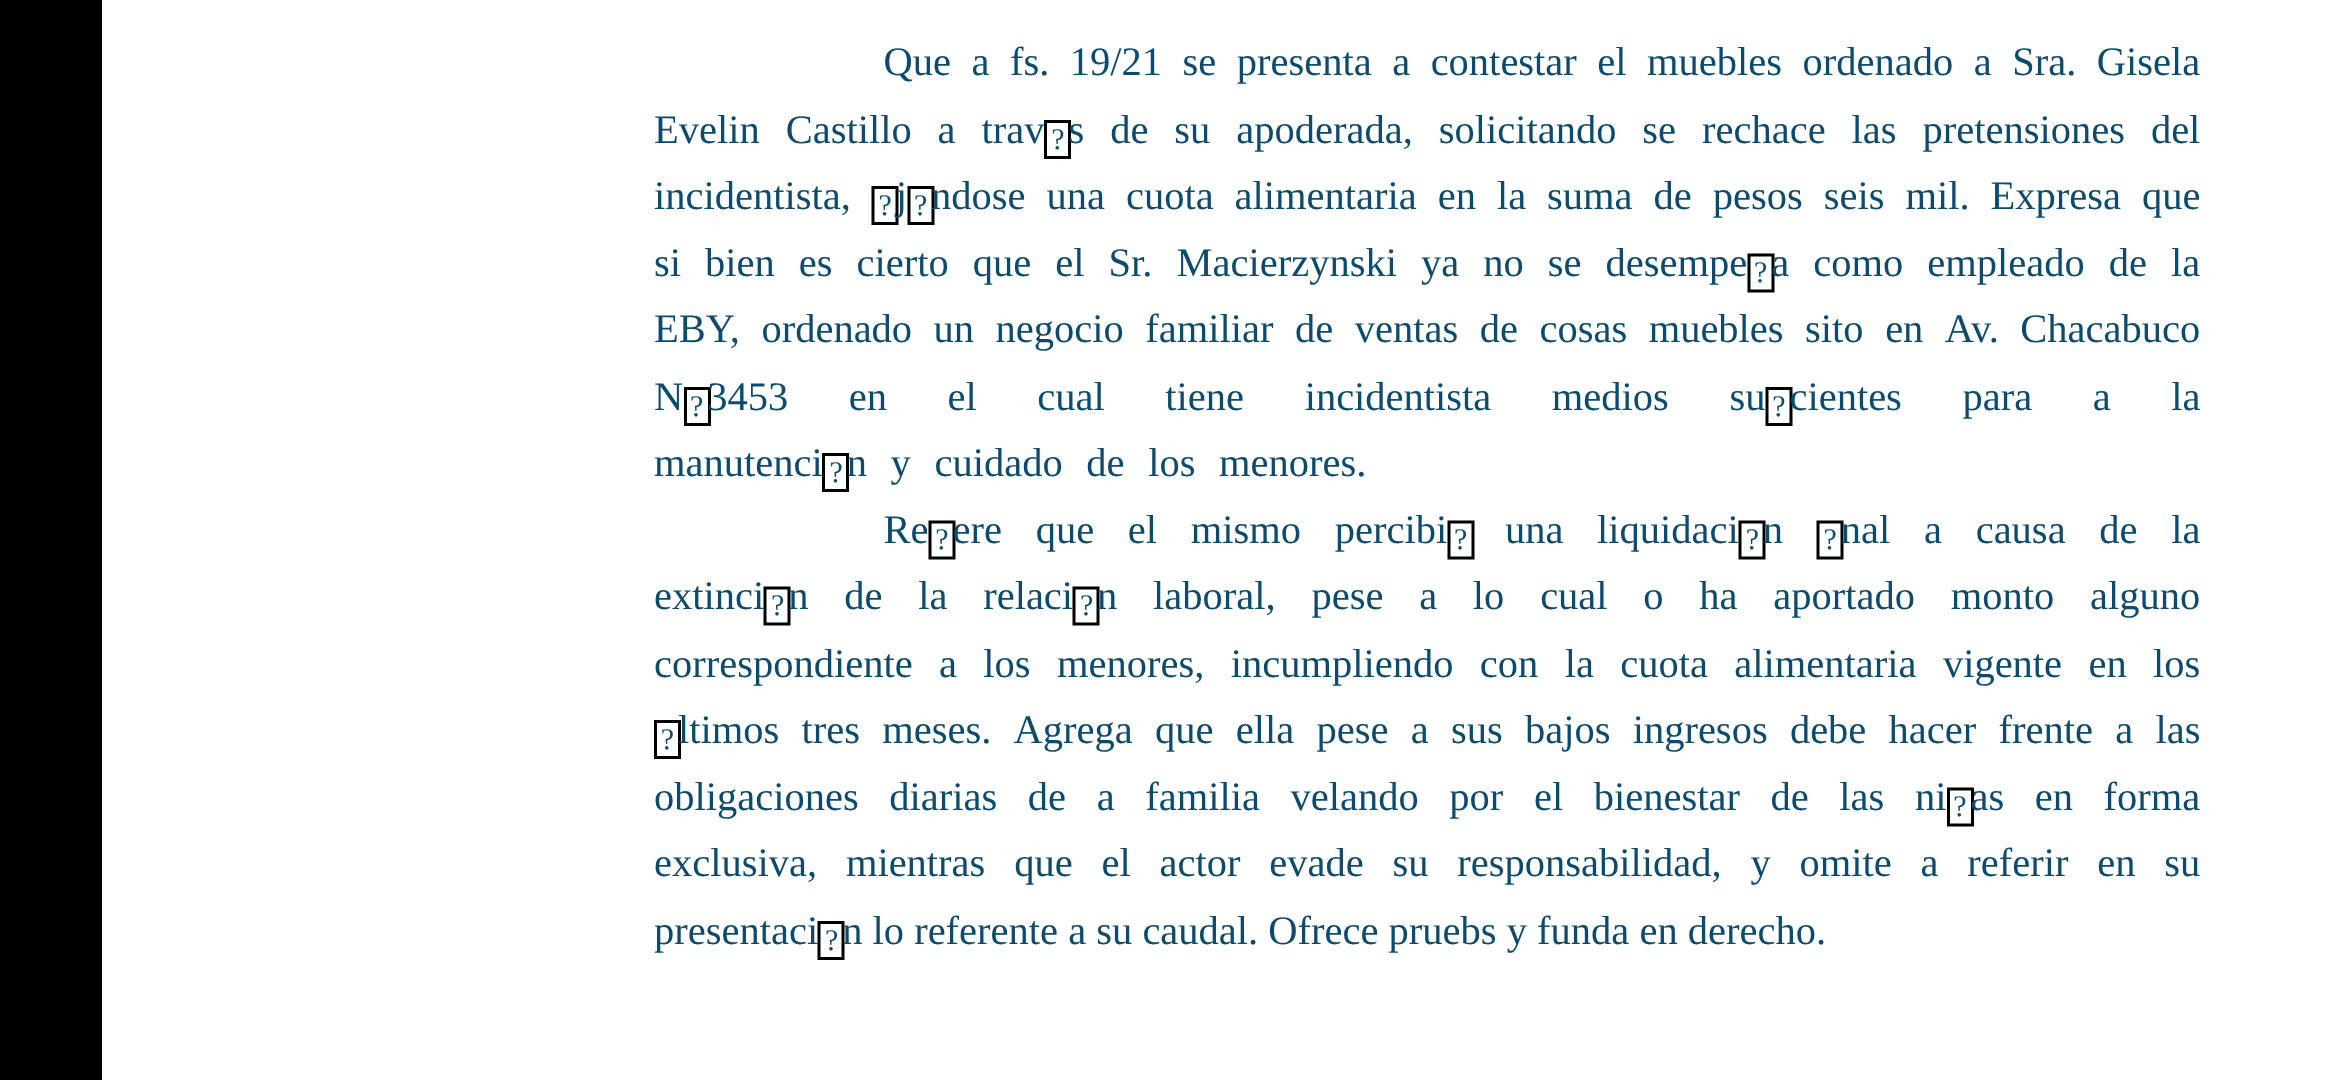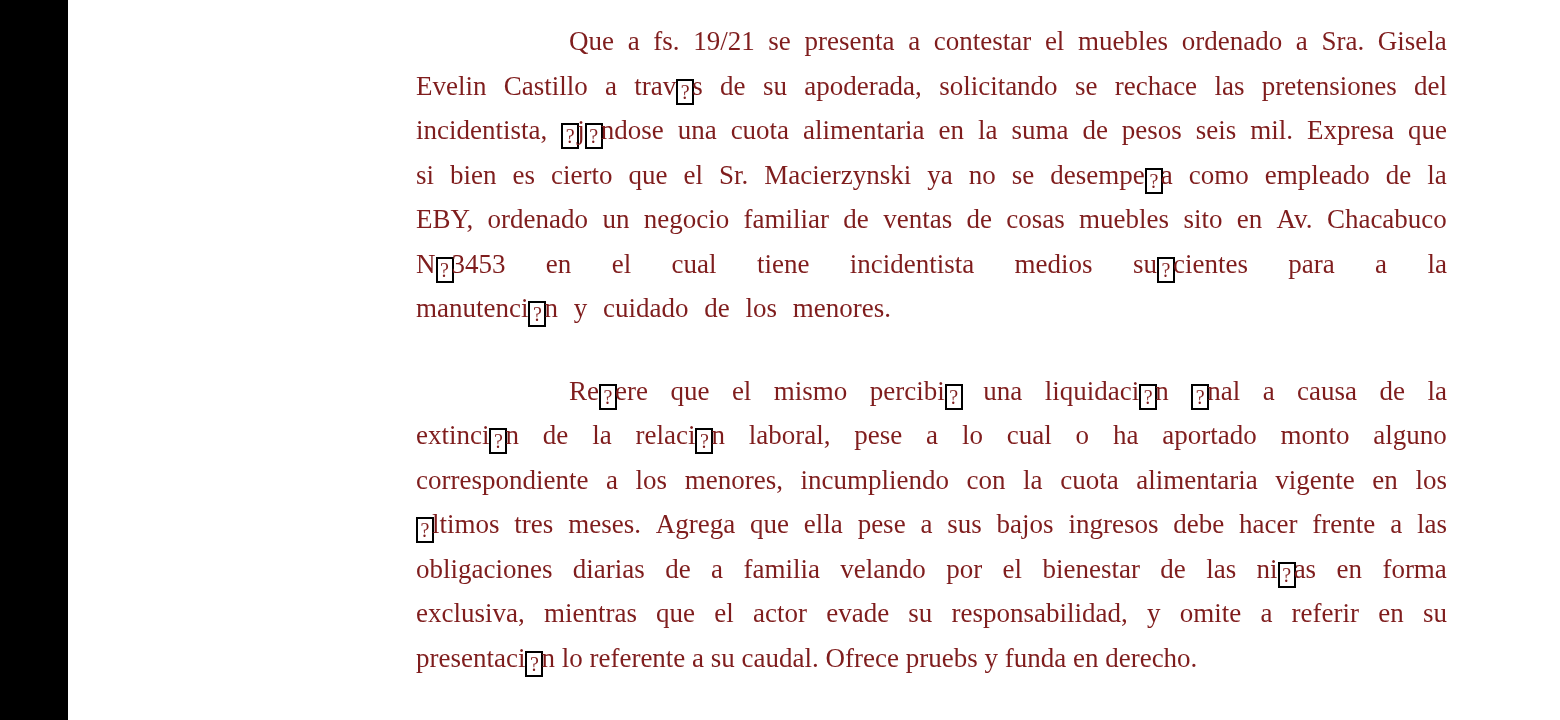--- a/index.html
+++ b/index.html
@@ -12,27 +12,27 @@
     font-family: "Liberation Serif", "DejaVu Serif", serif;
   }
   .left-bar {
     position: absolute;
     left: 0; top: 0;
     width: 68px; height: 720px;
     background: #000000;
   }
   .doc {
     position: absolute;
-    left: 416px;
+    left: 436px;
     top: 19px;
     width: 1031px;
     font-size: 27px;
-    color: #7f1d1d;
-  }
-  .paragraph + .paragraph { margin-top: 38px; }
+    color: #0c4a6e;
+  }
+  .paragraph + .paragraph { }
   .line {
     height: 44.5px;
     line-height: 44.5px;
     white-space: nowrap;
   }
   .line.justify {
     display: flex;
     flex-wrap: nowrap;
     justify-content: space-between;
     gap: 6px;

